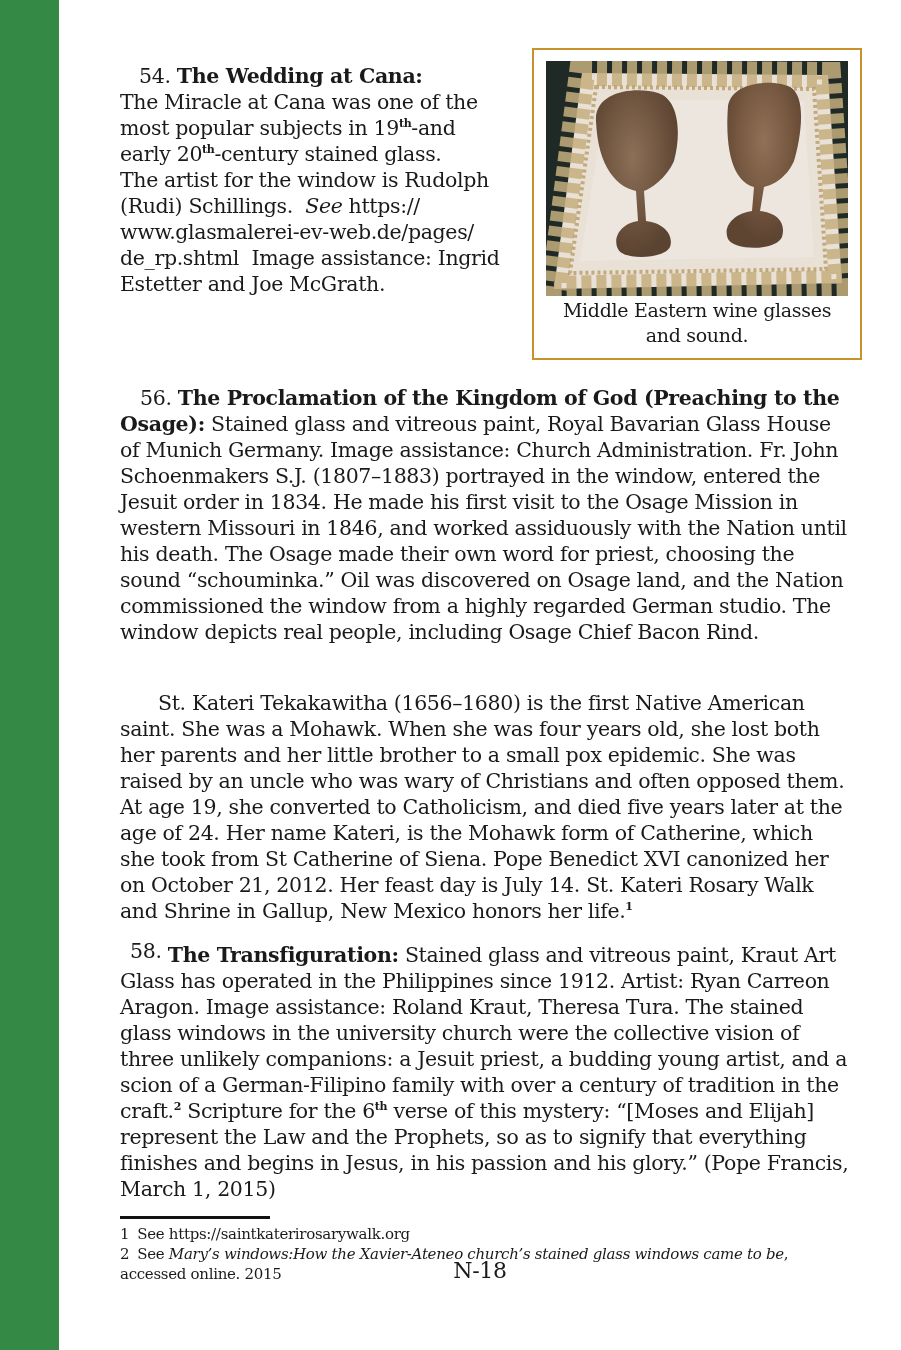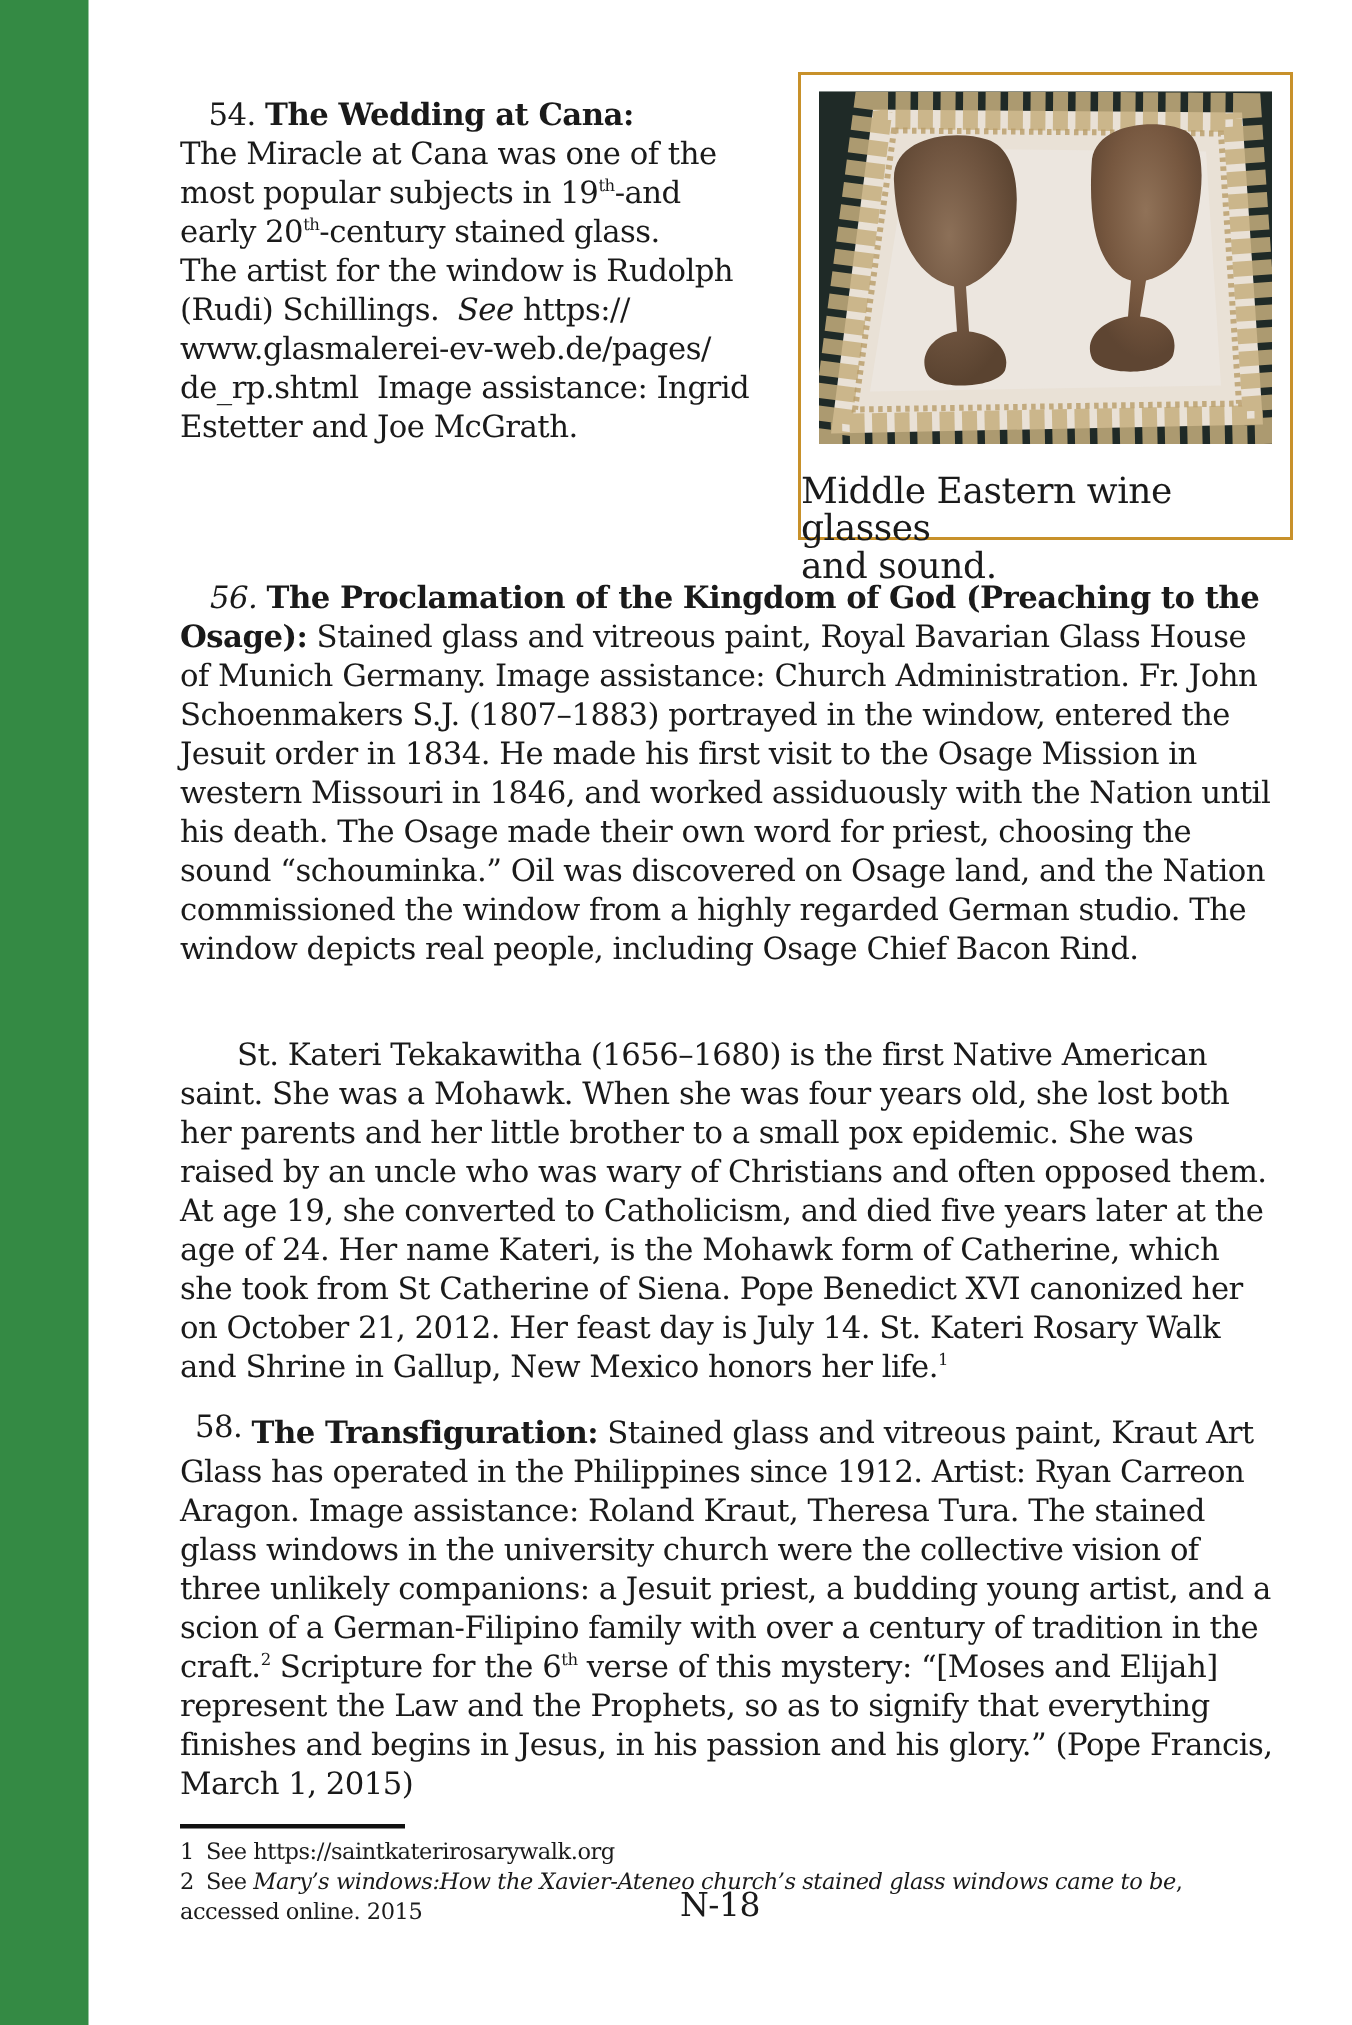--- a/index.html
+++ b/index.html
@@ -35,20 +35,21 @@
     font-size: 20.5px;
     line-height: 26px;
     letter-spacing: -0.35px;
   }
   .item54 .num { padding-left: 19px; margin-top: 36px; }
   b { font-weight: bold; }
   sup {
     font-size: 11px;
     line-height: 0;
     vertical-align: 8px;
+    font-weight: bold;
   }
   .figure-box {
     position: absolute;
     left: 532px;
     top: 48px;
     width: 326px;
     height: 308px;
     border: 2px solid #c8912a;
     box-sizing: content-box;
   }
@@ -58,32 +59,32 @@
     top: 11px;
     width: 302px;
     height: 235px;
     background: #23302c;
     overflow: hidden;
   }
   .caption {
     position: absolute;
     left: 0; right: 0;
     top: 248px;
-    font-size: 24px;
+    text-align: center;
+    font-size: 19px;
     line-height: 25px;
     letter-spacing: -0.3px;
-    margin-top: 17px;
   }
   .item56 {
     position: absolute;
     left: 120px;
     top: 385px;
     width: 730px;
   }
-  .indent-num { padding-left: 20px; font-style: italic; }
+  .indent-num { padding-left: 20px; }
   .kateri {
     position: absolute;
     left: 120px;
     top: 690px;
     width: 730px;
   }
   .kateri .first { text-indent: 38px; }
   .item58 {
     position: absolute;
     left: 120px;

